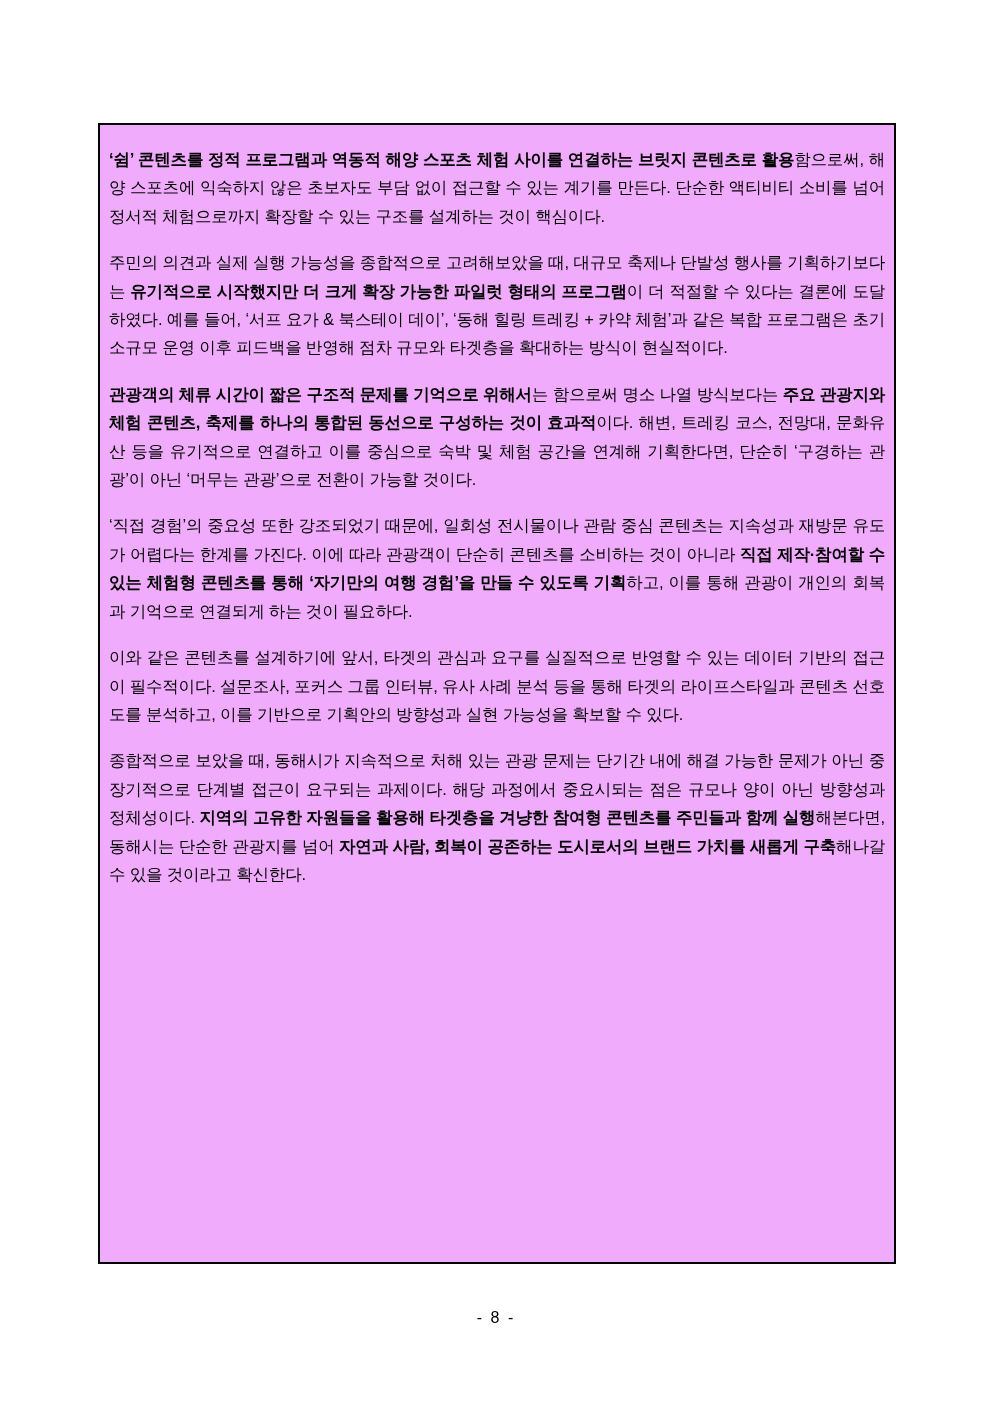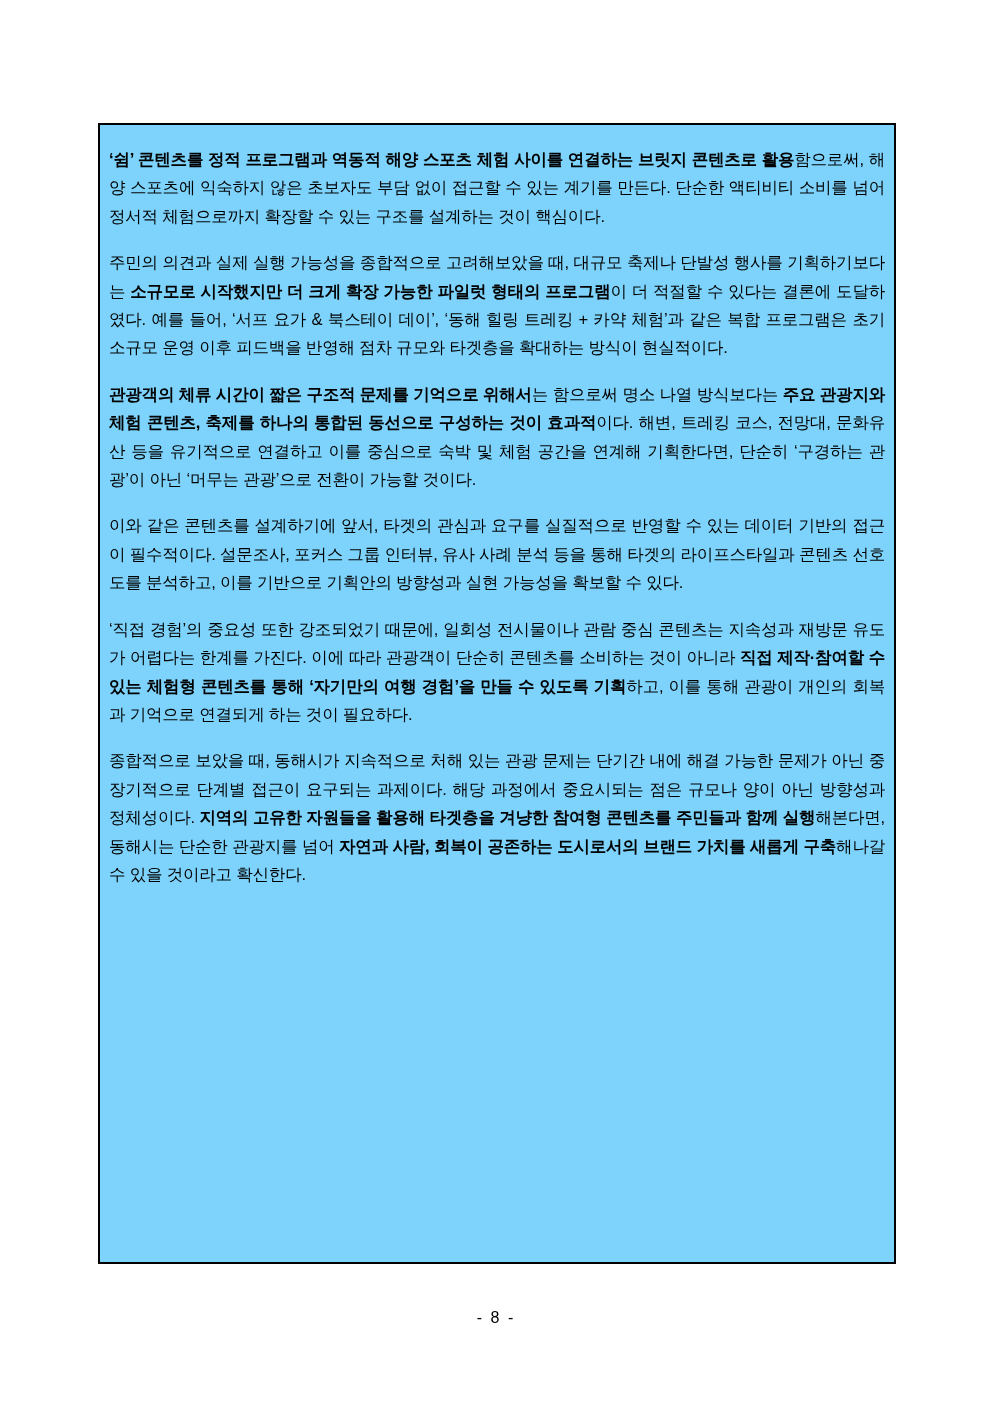--- a/index.html
+++ b/index.html
@@ -17,21 +17,21 @@
   }
   .doc-frame {
     position: absolute;
     left: 98px;
     top: 123px;
     width: 798px;
     height: 1141px;
     border: 2px solid #000000;
     box-sizing: border-box;
     padding: 20px 9px 0 9px;
-    background: #7dd3fc;
+    background: #f0abfc;
   }
   .para {
     margin: 0 0 18px 0;
     font-size: 16.5px;
     line-height: 28.4px;
     text-align: justify;
     letter-spacing: -0.2px;
     word-break: normal;
   }
   .para:last-child {
@@ -51,21 +51,21 @@
     letter-spacing: 2px;
     color: #000000;
   }
 </style>
 </head>
 <body>
 
 <div class="doc-frame">
   <div>
       <p class="para"><span class="bold">‘쉼’ 콘텐츠를 정적 프로그램과 역동적 해양 스포츠 체험 사이를 연결하는 브릿지 콘텐츠로 활용</span><span>함으로써, 해양 스포츠에 익숙하지 않은 초보자도 부담 없이 접근할 수 있는 계기를 만든다. 단순한 액티비티 소비를 넘어 정서적 체험으로까지 확장할 수 있는 구조를 설계하는 것이 핵심이다.</span></p>
-      <p class="para"><span>주민의 의견과 실제 실행 가능성을 종합적으로 고려해보았을 때, 대규모 축제나 단발성 행사를 기획하기보다는 </span><span class="bold">소규모로 시작했지만 더 크게 확장 가능한 파일럿 형태의 프로그램</span><span>이 더 적절할 수 있다는 결론에 도달하였다. 예를 들어, ‘서프 요가 &amp; 북스테이 데이’, ‘동해 힐링 트레킹 + 카약 체험’과 같은 복합 프로그램은 초기 소규모 운영 이후 피드백을 반영해 점차 규모와 타겟층을 확대하는 방식이 현실적이다.</span></p>
+      <p class="para"><span>주민의 의견과 실제 실행 가능성을 종합적으로 고려해보았을 때, 대규모 축제나 단발성 행사를 기획하기보다는 </span><span class="bold">유기적으로 시작했지만 더 크게 확장 가능한 파일럿 형태의 프로그램</span><span>이 더 적절할 수 있다는 결론에 도달하였다. 예를 들어, ‘서프 요가 &amp; 북스테이 데이’, ‘동해 힐링 트레킹 + 카약 체험’과 같은 복합 프로그램은 초기 소규모 운영 이후 피드백을 반영해 점차 규모와 타겟층을 확대하는 방식이 현실적이다.</span></p>
       <p class="para"><span class="bold">관광객의 체류 시간이 짧은 구조적 문제를 기억으로 위해서</span><span>는 함으로써 명소 나열 방식보다는 </span><span class="bold">주요 관광지와 체험 콘텐츠, 축제를 하나의 통합된 동선으로 구성하는 것이 효과적</span><span>이다. 해변, 트레킹 코스, 전망대, 문화유산 등을 유기적으로 연결하고 이를 중심으로 숙박 및 체험 공간을 연계해 기획한다면, 단순히 ‘구경하는 관광’이 아닌 ‘머무는 관광’으로 전환이 가능할 것이다.</span></p>
+      <p class="para"><span>‘직접 경험’의 중요성 또한 강조되었기 때문에, 일회성 전시물이나 관람 중심 콘텐츠는 지속성과 재방문 유도가 어렵다는 한계를 가진다. 이에 따라 관광객이 단순히 콘텐츠를 소비하는 것이 아니라 </span><span class="bold">직접 제작·참여할 수 있는 체험형 콘텐츠를 통해 ‘자기만의 여행 경험’을 만들 수 있도록 기획</span><span>하고, 이를 통해 관광이 개인의 회복과 기억으로 연결되게 하는 것이 필요하다.</span></p>
       <p class="para"><span>이와 같은 콘텐츠를 설계하기에 앞서, 타겟의 관심과 요구를 실질적으로 반영할 수 있는 데이터 기반의 접근이 필수적이다. 설문조사, 포커스 그룹 인터뷰, 유사 사례 분석 등을 통해 타겟의 라이프스타일과 콘텐츠 선호도를 분석하고, 이를 기반으로 기획안의 방향성과 실현 가능성을 확보할 수 있다.</span></p>
-      <p class="para"><span>‘직접 경험’의 중요성 또한 강조되었기 때문에, 일회성 전시물이나 관람 중심 콘텐츠는 지속성과 재방문 유도가 어렵다는 한계를 가진다. 이에 따라 관광객이 단순히 콘텐츠를 소비하는 것이 아니라 </span><span class="bold">직접 제작·참여할 수 있는 체험형 콘텐츠를 통해 ‘자기만의 여행 경험’을 만들 수 있도록 기획</span><span>하고, 이를 통해 관광이 개인의 회복과 기억으로 연결되게 하는 것이 필요하다.</span></p>
       <p class="para"><span>종합적으로 보았을 때, 동해시가 지속적으로 처해 있는 관광 문제는 단기간 내에 해결 가능한 문제가 아닌 중장기적으로 단계별 접근이 요구되는 과제이다. 해당 과정에서 중요시되는 점은 규모나 양이 아닌 방향성과 정체성이다. </span><span class="bold">지역의 고유한 자원들을 활용해 타겟층을 겨냥한 참여형 콘텐츠를 주민들과 함께 실행</span><span>해본다면, 동해시는 단순한 관광지를 넘어 </span><span class="bold">자연과 사람, 회복이 공존하는 도시로서의 브랜드 가치를 새롭게 구축</span><span>해나갈 수 있을 것이라고 확신한다.</span></p>
     </div>
 </div>
 
 <div class="page-footer">- 8 -</div>
 
 </body></html>

